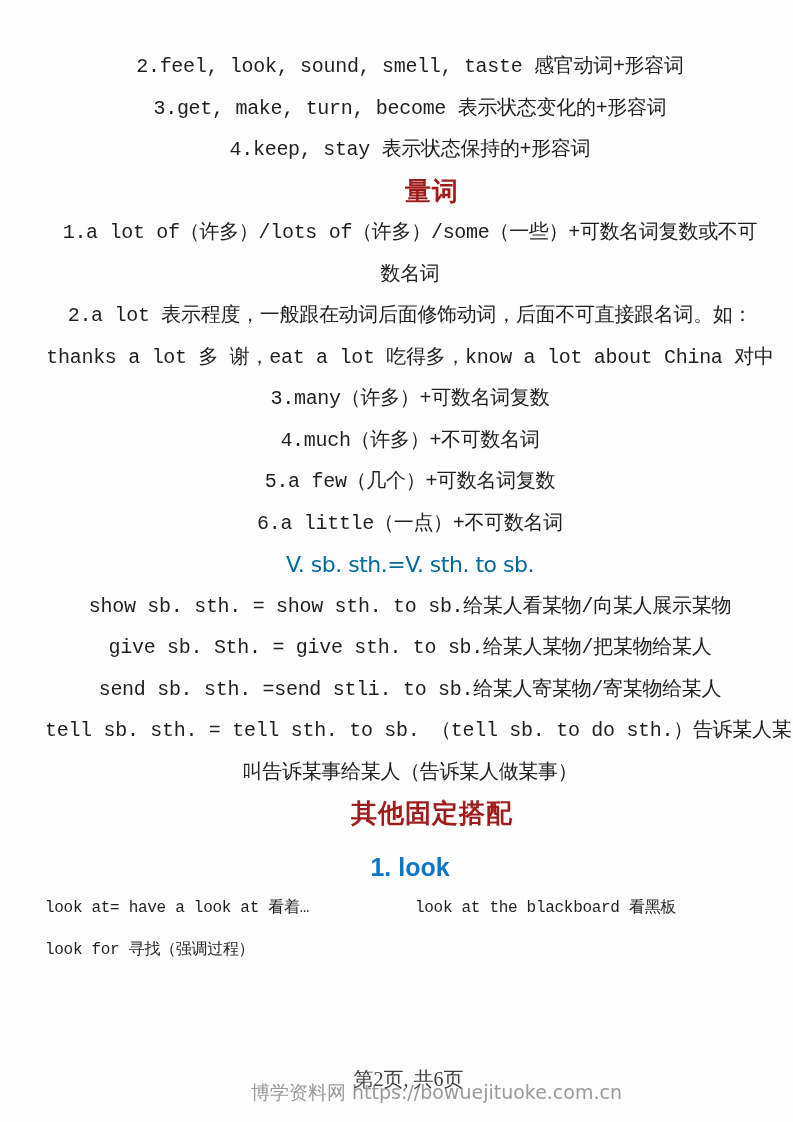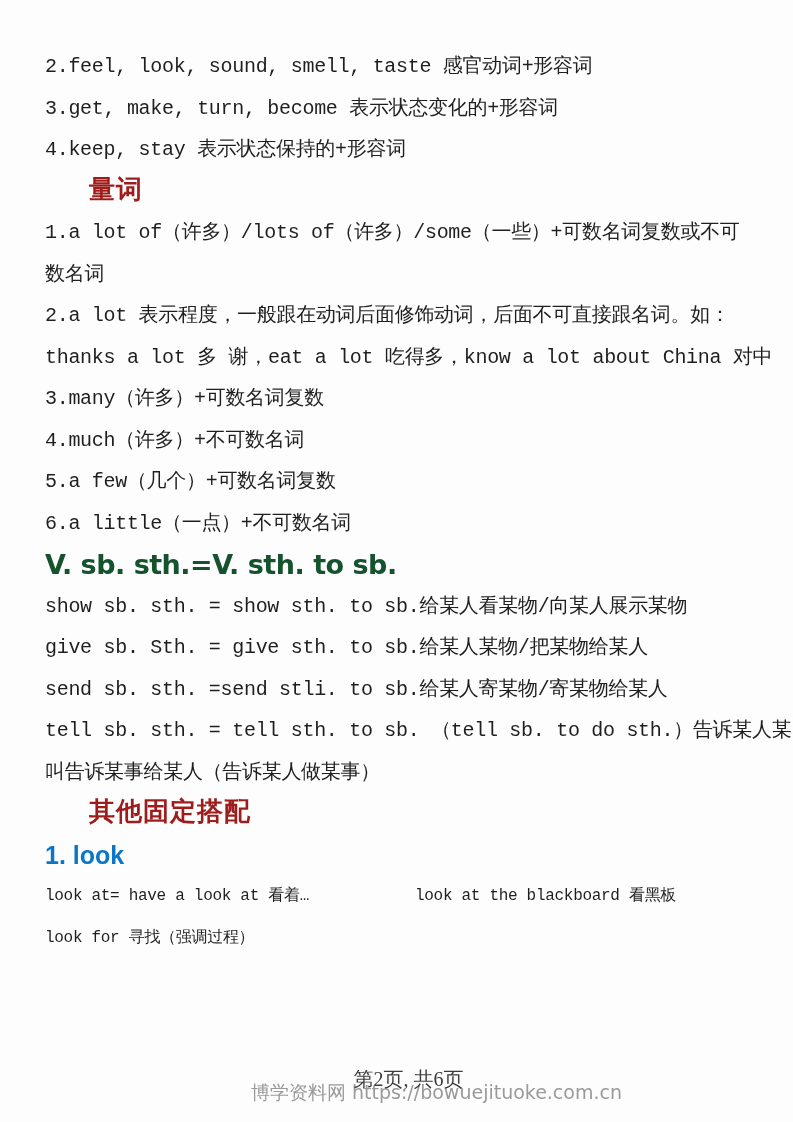--- a/index.html
+++ b/index.html
@@ -7,37 +7,38 @@
     position:relative;
     width:793px; height:1122px;
     background:#fdfdfd;
     overflow:hidden;
     font-family:"Liberation Mono","DejaVu Sans Mono",monospace;
     color:#1f1f1f;
   }
   .content { position:absolute; top:46px; left:45px; right:18px; }
   .line {
     margin:0; height:41.5px; line-height:41.5px;
-    font-size:20px; letter-spacing:-0.3px; white-space:nowrap;
+    font-size:20px; letter-spacing:-0.3px; white-space:nowrap;text-align:center;
   }
   .h-darkred {
     color:#9e1c1c; font-weight:bold; font-size:26px;
-    font-family:Liberation Mono, monospace;
+    font-family:Liberation Serif, serif;
     letter-spacing:1px;
     margin-left:44px;
   }
   .h-red {
-    color:#14532d; font-weight:bold; font-size:27px;
+    color:#0369a1; font-weight:normal; font-size:22px;
     font-family:"DejaVu Sans","Liberation Sans",sans-serif;
     letter-spacing:-0.5px;
   }
   .h-blue {
     color:#0a76c8; font-weight:bold; font-size:25px;
     font-family:"Liberation Sans","DejaVu Sans",sans-serif;
     letter-spacing:0;
+    margin-top:12px;
   }
   .row2 {
     display:flex; margin:0; height:41.5px; line-height:41.5px;
     font-size:16px; letter-spacing:-0.3px; white-space:nowrap;
   }
   .row2 .cell-left  { width:370px; flex:0 0 370px; }
   .row2 .cell-right { flex:1; }
   .watermark {
     position:absolute; top:1080px; left:50%;
     transform:translateX(-50%); margin-left:40px;

